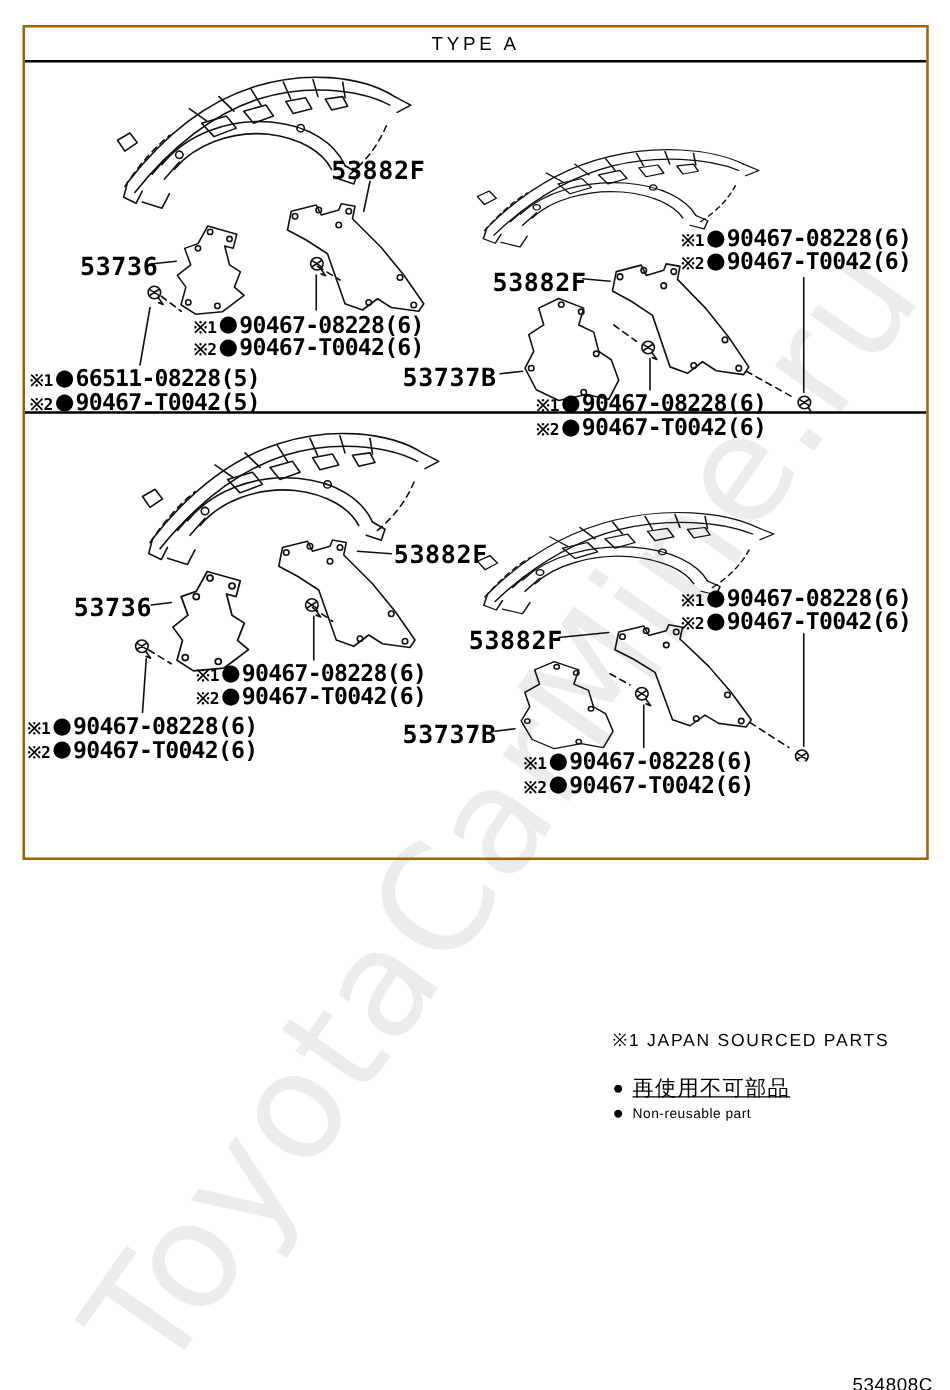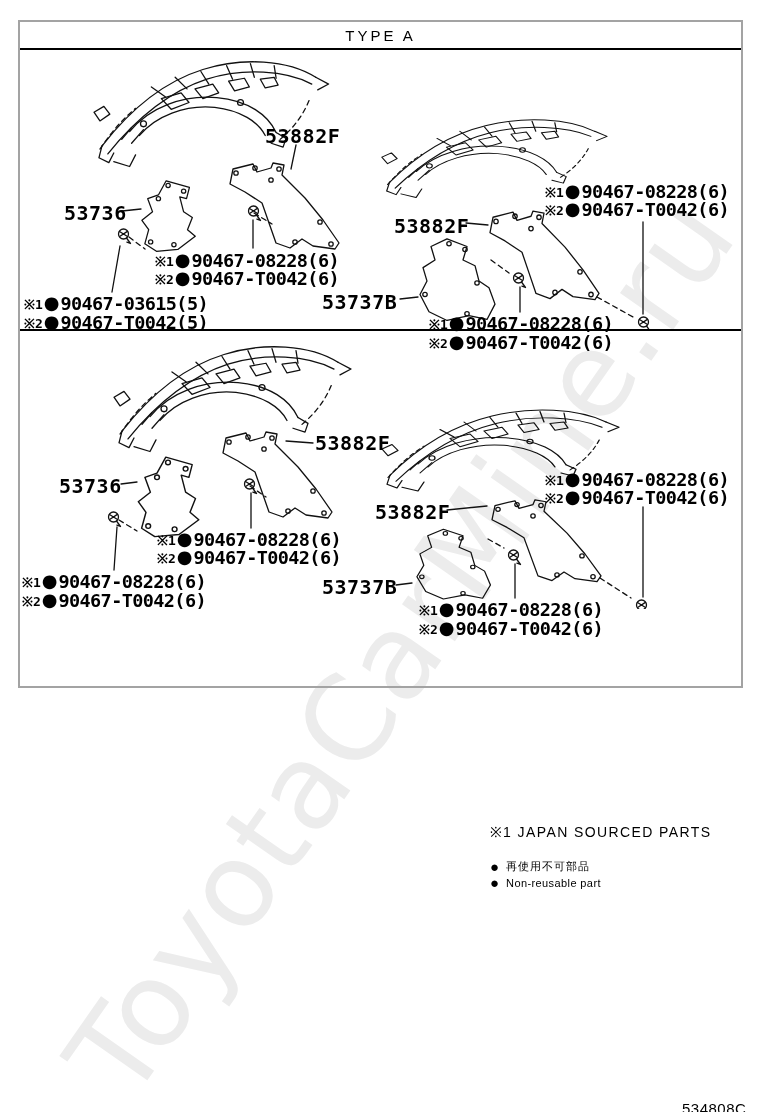--- a/index.html
+++ b/index.html
@@ -2,41 +2,41 @@
 <html><head>
 <meta charset="utf-8">
 <style>
   html,body{margin:0;padding:0;}
   body{width:760px;height:1112px;position:relative;background:#fff;overflow:hidden;
        font-family:"DejaVu Sans Mono",monospace;color:#000;}
   .watermark{position:absolute;left:40px;top:1042px;transform-origin:0 0;
        transform:rotate(-55deg);font-family:"DejaVu Sans",sans-serif;
        font-size:118px;letter-spacing:2px;color:#ececec;white-space:nowrap;z-index:1;}
   .frame{position:absolute;left:18px;top:20px;width:725px;height:668px;
-       border:2px solid #a3a3a3;z-index:2;box-sizing:border-box;}
+       border:2px solid #a16207;z-index:2;box-sizing:border-box;}
   .type-header{position:relative;height:26px;border-bottom:2px solid #000;
        display:flex;align-items:center;justify-content:center;
        font-family:"Liberation Sans",sans-serif;font-size:15px;letter-spacing:3px;}
   .sec{position:relative;width:100%;}
   .sec-a{height:279px;border-bottom:2px solid #000;}
   .sec-b{height:278px;}
   .lines{position:absolute;left:0;top:0;}
   .plabel{position:absolute;font:bold 20px "DejaVu Sans Mono",monospace;
        letter-spacing:.5px;white-space:nowrap;z-index:3;}
   .fline{position:absolute;display:flex;align-items:center;white-space:nowrap;z-index:3;}
   .ref{font:bold 13px "DejaVu Sans Mono",monospace;}
   .dot{font-size:18px;line-height:14px;margin:0 1px 2px 1px;font-family:"DejaVu Sans",sans-serif;}
   .num{font:bold 18.5px "DejaVu Sans Mono",monospace;letter-spacing:-.6px;}
   .legend{position:absolute;left:490px;top:822px;z-index:2;
        font-family:"Liberation Sans",sans-serif;}
   .legend .src{font-size:14px;letter-spacing:1.4px;margin-bottom:4px;}
   .legend .gap{height:14px;}
   .legend .bullet-line{display:flex;align-items:center;margin-bottom:3px;}
   .legend .bdot{font-size:15px;margin-right:7px;line-height:12px;}
-  .legend .jp{font-size:11px;letter-spacing:1px;}
+  .legend .jp{font-size:17px;letter-spacing:1px;text-decoration:underline;}
   .legend .en{font-size:11px;letter-spacing:.4px;}
   .doc-code{position:absolute;left:682px;top:1077px;z-index:2;
        font-family:"Liberation Sans",sans-serif;font-size:15px;letter-spacing:.5px;margin-top:23px;}
   svg .ln{stroke:#111;fill:none;stroke-width:1.3;stroke-linejoin:round;stroke-linecap:round;}
   svg .dash{stroke-dasharray:5,4;}
 </style>
 </head>
 <body>
 
 <svg width="0" height="0" style="position:absolute">
@@ -129,21 +129,21 @@
         <span class="num">90467-08228(6)</span>
       </div>
     <div class="fline" style="left:135px;top:218px">
         <span class="ref">※2</span>
         <span class="dot">●</span>
         <span class="num">90467-T0042(6)</span>
       </div>
     <div class="fline" style="left:4px;top:243px">
         <span class="ref">※1</span>
         <span class="dot">●</span>
-        <span class="num">90467-03615(5)</span>
+        <span class="num">66511-08228(5)</span>
       </div>
     <div class="fline" style="left:4px;top:262px">
         <span class="ref">※2</span>
         <span class="dot">●</span>
         <span class="num">90467-T0042(5)</span>
       </div>
     <div class="fline" style="left:525px;top:131px">
         <span class="ref">※1</span>
         <span class="dot">●</span>
         <span class="num">90467-08228(6)</span>

